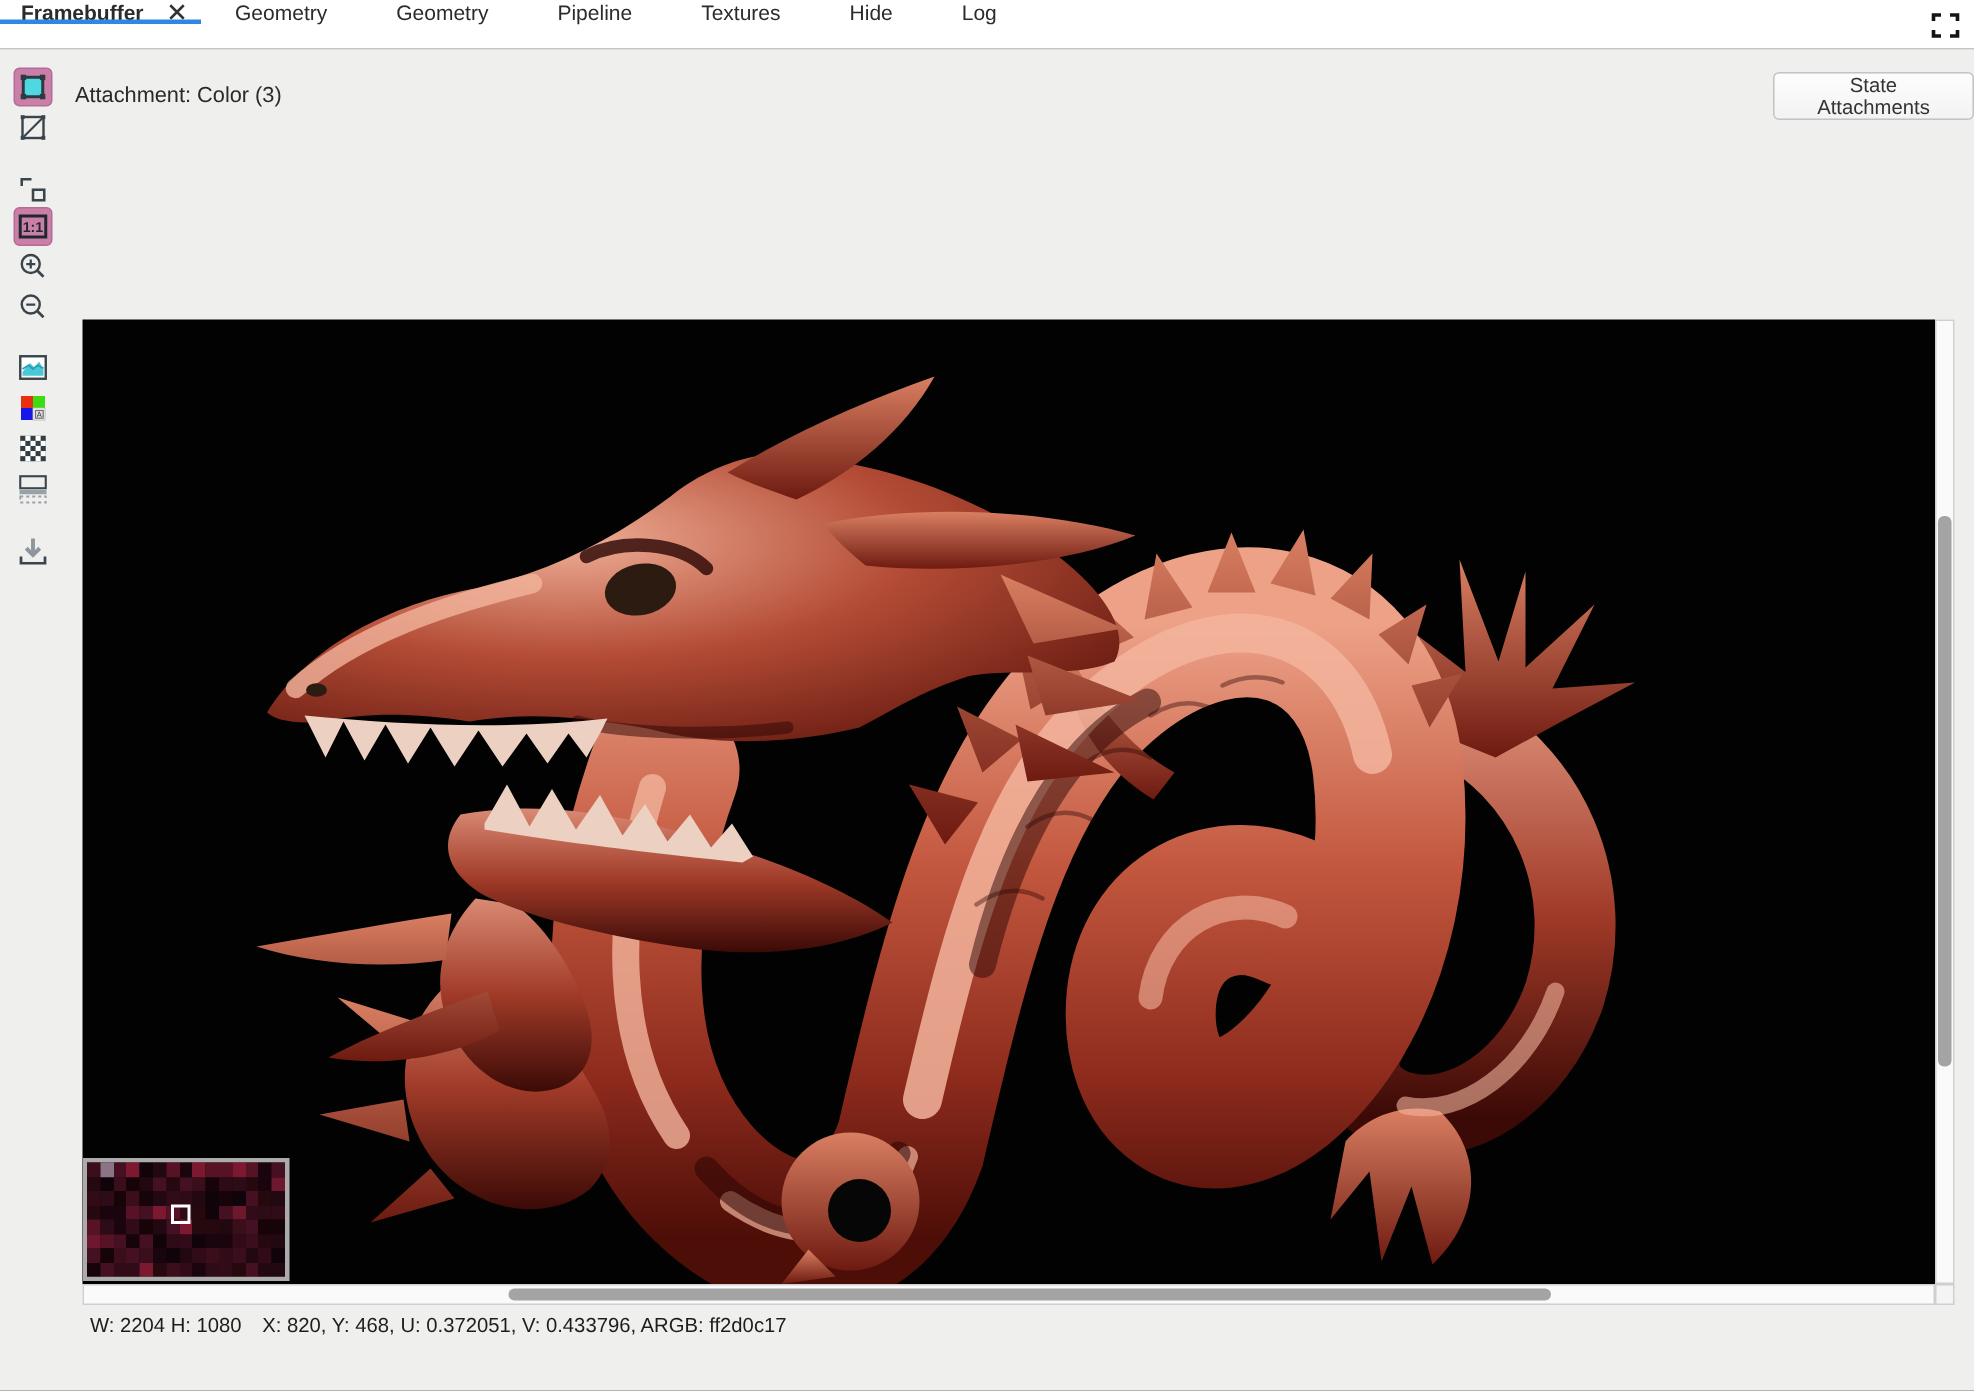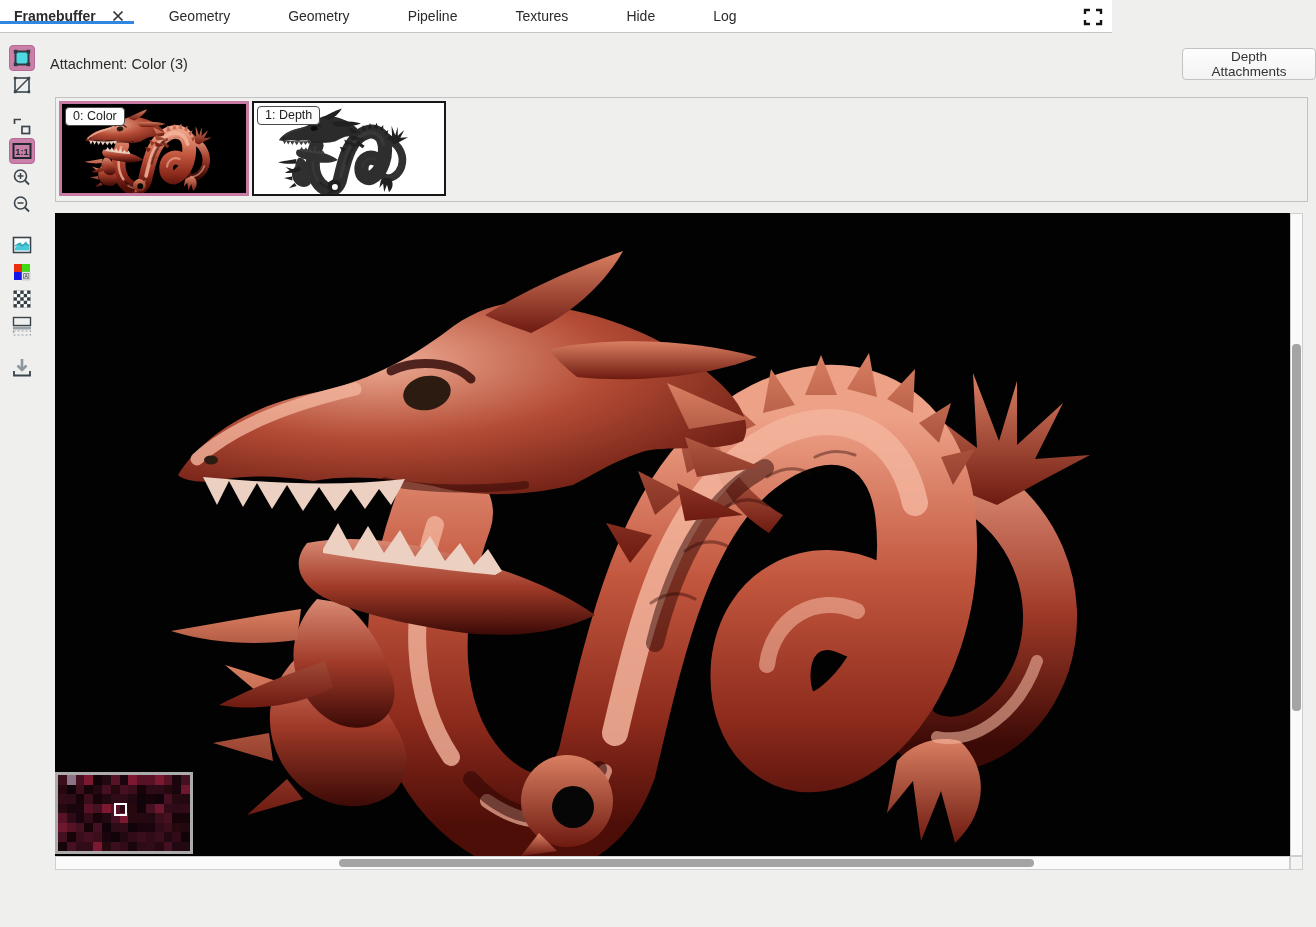--- a/index.html
+++ b/index.html
@@ -1,21 +1,21 @@
 <!DOCTYPE html>
 <html><head>
 <meta charset="utf-8">
 <style>
   html,body{margin:0;padding:0;background:#d8d8d8;}
   .app{position:relative;width:1316px;height:927px;background:#efefee;overflow:hidden;
        font-family:"Liberation Sans",sans-serif;color:#222;}
 
   
-  .tabbar{position:absolute;left:0;top:0;width:1112px;height:32px;background:#ffffff;
-          border-bottom:1px solid #c6c6c6;display:flex;align-items:center;gap:12px;}
+  .tabbar{position:absolute;left:0;top:0;width:1316px;height:32px;background:#ffffff;
+          border-bottom:1px solid #c6c6c6;display:flex;align-items:flex-start;}
   .tab{display:flex;align-items:center;font-size:14px;color:#2b2b2b;cursor:default;
        padding:0 23px;position:relative;}
   .tab.active{font-weight:bold;padding:0 10px 0 14px;}
   .tab.active::after{content:"";position:absolute;left:0;right:0;bottom:0;height:3px;background:#3087e2;}
   .tab-close{margin-left:16px;display:flex;align-items:center;}
   .fullscreen-btn{position:absolute;right:8px;top:7px;width:22px;height:20px;display:flex;
                   align-items:center;justify-content:center;}
 
   
   .attach-label{position:absolute;left:50px;top:56px;font-size:14.5px;color:#2a2a2a;}
@@ -190,21 +190,21 @@
         <span>Log</span>
       </div>
     <div class="fullscreen-btn">
       <svg width="20" height="18" viewBox="0 0 20 18">
           <path d="M2 6 V2 H7 M13 2 H18 V6 M18 12 V16 H13 M7 16 H2 V12" fill="none" stroke="#141414" stroke-width="2.4"></path>
         </svg>
     </div>
   </div>
 
   <div class="attach-label">Attachment: Color (3)</div>
-  <button class="hide-btn">Depth Attachments</button>
+  <button class="hide-btn">State Attachments</button>
 
   <div class="tool selected" style="top:45px">
     <svg width="22" height="22" viewBox="0 0 22 22">
       <rect x="4.5" y="4.5" width="13" height="13" fill="#4fd8e2" stroke="#2e3940" stroke-width="2"></rect>
       <rect x="2.8" y="2.8" width="3.6" height="3.6" fill="#2e3940"></rect>
         <rect x="15.6" y="2.8" width="3.6" height="3.6" fill="#2e3940"></rect>
       <rect x="2.8" y="15.6" width="3.6" height="3.6" fill="#2e3940"></rect>
         <rect x="15.6" y="15.6" width="3.6" height="3.6" fill="#2e3940"></rect>
     </svg>
   </div>
@@ -289,34 +289,20 @@
     </svg>
   </div>
   <div class="tool" style="top:354px">
     <svg width="22" height="22" viewBox="0 0 22 22">
       <path d="M11 3 V13" stroke="#8d969c" stroke-width="2.6" fill="none"></path>
       <path d="M6.5 9.5 L11 14 L15.5 9.5" stroke="#8d969c" stroke-width="2.6" fill="none"></path>
       <path d="M3 15 V19.5 H19 V15" class="icon-stroke" stroke-width="1.8"></path>
     </svg>
   </div>
 
-  <div class="attach-panel">
-    <div class="thumb thumb-color dragon-color">
-      <svg viewBox="0 0 1235 643" preserveAspectRatio="xMidYMid meet">
-        <use href="#dragonSym"></use>
-      </svg>
-      <span class="thumb-badge">0: Color</span>
-    </div>
-    <div class="thumb thumb-depth dragon-depth">
-      <svg viewBox="0 0 1235 643" preserveAspectRatio="xMidYMid meet">
-        <use href="#dragonSym"></use>
-      </svg>
-      <span class="thumb-badge">1: Depth</span>
-    </div>
-  </div>
 
   <div class="viewport dragon-color">
     <svg width="1235" height="643" viewBox="0 0 1235 643">
       <use href="#dragonSym"></use>
     </svg>
     <div class="magnifier">
       <div class="mag-grid">
           <div style="background: rgb(58, 14, 27);"></div>
           <div style="background: rgb(138, 116, 134);"></div>
           <div style="background: rgb(69, 16, 33);"></div>
@@ -443,14 +429,18 @@
   </div>
 
   <div class="vscroll">
     <div class="thumb-bar"></div>
   </div>
   <div class="hscroll">
     <div class="thumb-bar"></div>
   </div>
   <div class="scroll-corner"></div>
 
+  <div class="statusbar">
+    <span>W: 2204 H: 1080</span>
+    <span>X: 820, Y: 468, U: 0.372051, V: 0.433796, ARGB: ff2d0c17</span>
+  </div>
 
 </div>
 
 </body></html>

